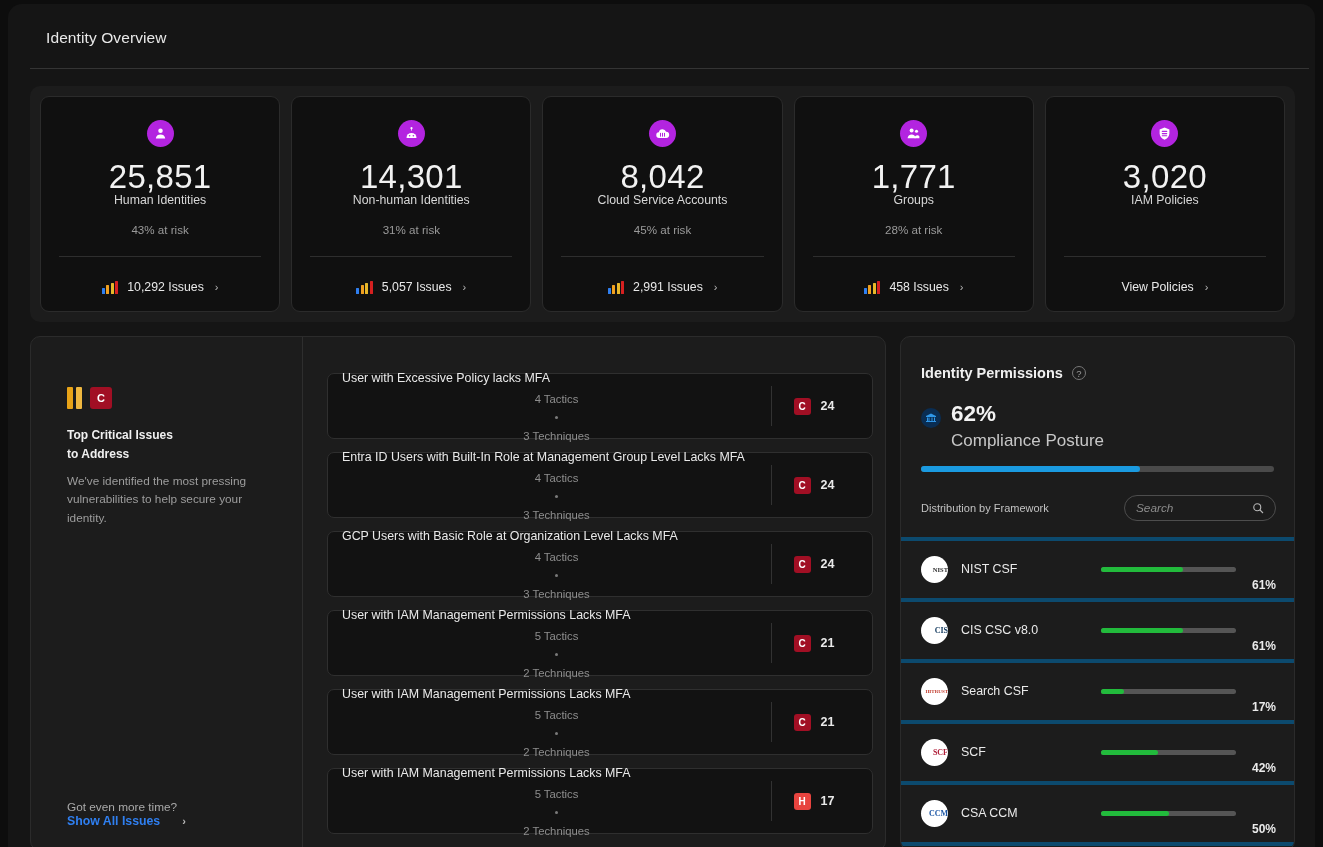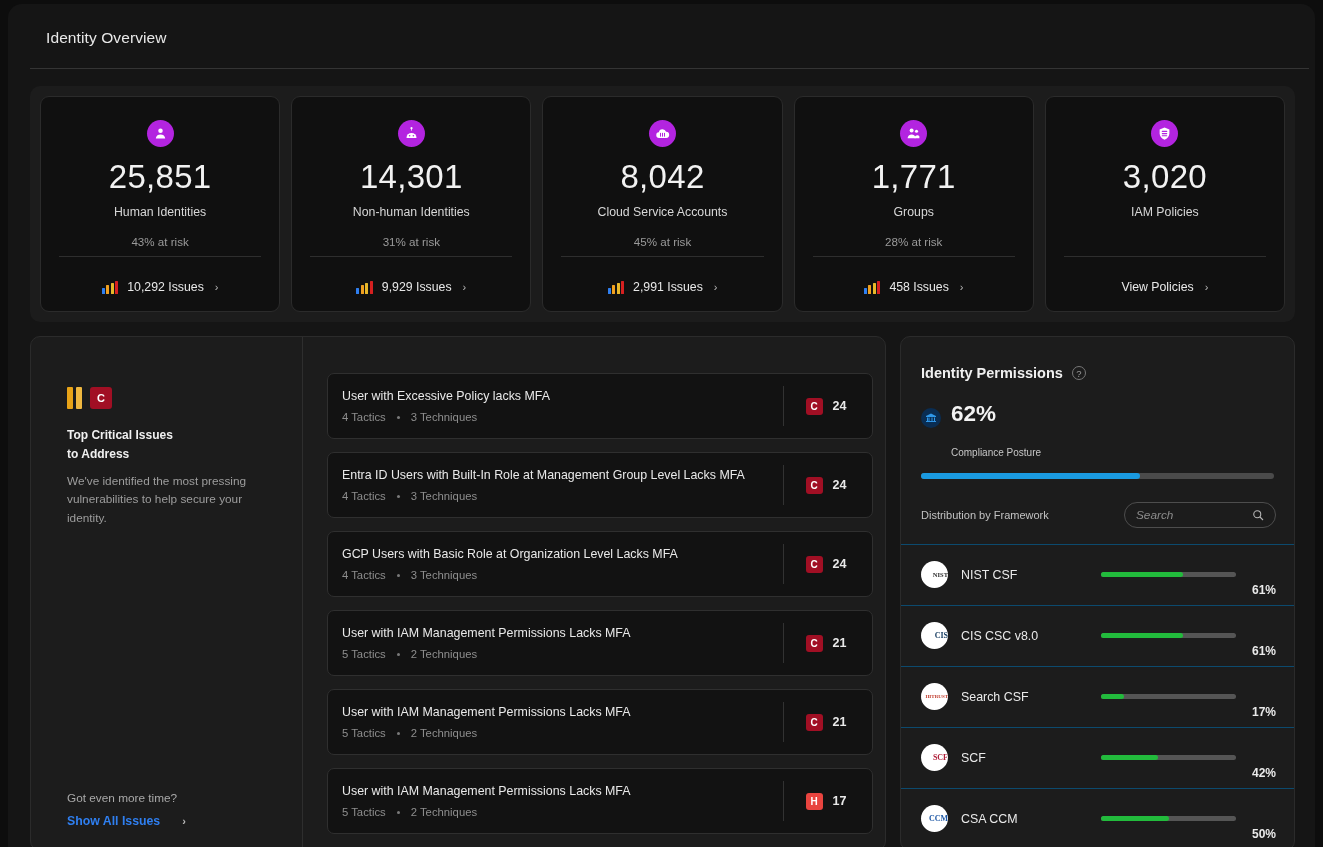--- a/index.html
+++ b/index.html
@@ -42,21 +42,21 @@
   .kpi-icon {
     width: 27px; height: 27px; border-radius: 50%;
     background: #b324e0;
     display: flex; align-items: center; justify-content: center;
   }
   .kpi-icon svg { width: 15px; height: 15px; fill: #fff; }
   .kpi-value {
     margin-top: 13px; font-size: 33px; font-weight: 400;
     color: #f2f2f2; letter-spacing: .3px; line-height: 1;
   }
-  .kpi-label { margin-top: 12px; font-size: 12.3px; color: #d7d7d7; }
+  .kpi-label { font-size: 12.3px; color: #d7d7d7; }
   .kpi-risk  { margin-top: 16px; font-size: 11.6px; color: #9a9a9a; }
   .kpi-rule {
     position: absolute; left: 18px; right: 18px; bottom: 54px;
     height: 1px; background: #2e2e2e;
   }
   .kpi-foot {
     position: absolute; bottom: 17px; left: 0; right: 0;
     display: flex; align-items: center; justify-content: center; gap: 9px;
     font-size: 12.3px; color: #e8e8e8; cursor: pointer;
   }
@@ -89,34 +89,34 @@
   .tci-title {
     margin-top: 17px; font-size: 12px; font-weight: 700;
     color: #f0f0f0; line-height: 1.55;
   }
   .tci-desc {
     margin-top: 9px; font-size: 11.8px; color: #9d9d9d; line-height: 1.55;
   }
   .tci-foot { position: absolute; left: 36px; bottom: 22px; }
   .tci-foot-q { font-size: 11.8px; color: #a9a9a9; }
   .tci-link {
-    margin-top: 9px; font-size: 12.3px; color: #2f7ff0;
+    font-size: 12.3px; color: #2f7ff0;
     font-weight: 700; cursor: pointer; display: flex; align-items: center; gap: 20px;
   }
   .issue-list { flex: 1; padding: 36px 12px 0 24px; overflow: hidden; }
   .issue-row {
     height: 66px; margin-bottom: 13px;
     background: #121212; border: 1px solid #2f2f2f; border-radius: 7px;
-    display: flex; align-items: center; padding: 0 4px 0 14px; cursor: pointer;
+    display: flex; align-items: center; padding: 0 16px 0 14px; cursor: pointer;
   }
   .issue-main { flex: 1; }
   .issue-title { font-size: 12.4px; color: #e9e9e9; }
   .issue-meta {
     margin-top: 8px; font-size: 11.3px; color: #8e8e8e;
-    display: flex; align-items: center; gap: 11px;
+    display: flex; align-items: center; gap: 11px; flex-direction: column;
   }
   .dot { width: 3px; height: 3px; border-radius: 50%; background: #7a7a7a; }
   .issue-sep { width: 1px; height: 40px; background: #323232; }
   .issue-score {
     width: 84px; display: flex; align-items: center;
     justify-content: center; gap: 10px;
   }
   .sev {
     width: 17px; height: 17px; border-radius: 3px;
     font-size: 10px; font-weight: 700; color: #fff;
@@ -140,41 +140,41 @@
     display: flex; align-items: center; justify-content: center; cursor: pointer;
   }
   .posture { padding: 21px 20px 0 20px; display: flex; align-items: flex-start; gap: 10px; }
   .bank {
     width: 20px; height: 20px; border-radius: 50%;
     background: #0a2d52; display: flex; align-items: center; justify-content: center;
     margin-top: 6px;
   }
   .bank svg { width: 12px; height: 12px; fill: #2f97e8; }
   .posture-pct { font-size: 22.5px; font-weight: 700; color: #f3f3f3; line-height: 1.1; }
-  .posture-lbl { margin-top: 20px; font-size: 10px; color: #c7c7c7; }
+  .posture-lbl { margin-top: 4px; font-size: 17px; color: #c7c7c7; }
   .posture-track {
     margin: 15px 20px 0 20px; height: 6px; border-radius: 3px; background: #4a4a4a;
   }
   .posture-fill { height: 100%; border-radius: 3px; background: #1a9ae0; }
   .dist-row {
     margin-top: 23px; padding: 0 18px 0 20px;
     display: flex; align-items: center; justify-content: space-between;
   }
   .dist-lbl { font-size: 11px; color: #c2c2c2; }
   .search-box {
     width: 152px; height: 26px; border: 1px solid #4d4d4d; border-radius: 13px;
     display: flex; align-items: center; padding: 0 11px; gap: 6px; cursor: text;
   }
   .search-ph {
     flex: 1; font-size: 11.8px; color: #8c8c8c; font-style: italic;
   }
   .fw-list { margin-top: 16px; }
   .fw-row {
     height: 61px; display: flex; align-items: center;
-    padding: 0 18px 0 20px; border-top: 1px solid #0c4a6e; cursor: pointer;
+    padding: 0 18px 0 20px; border-top: 4px solid #0c4a6e; cursor: pointer;
   }
   .fw-logo {
     width: 27px; height: 27px; border-radius: 50%; background: #fff;
     display: flex; align-items: center; justify-content: flex-end;
     font-size: 8px; font-weight: 700; flex-shrink: 0; overflow: hidden;
   }
   .fw-name { margin-left: 13px; font-size: 12.4px; color: #eaeaea; flex: 1; }
   .fw-track {
     width: 135px; height: 5px; border-radius: 2.5px; background: #555; flex-shrink: 0;
   }
@@ -230,21 +230,21 @@
         <div class="kpi-label">Non-human Identities</div>
         <div class="kpi-risk">31% at risk</div>
         <div class="kpi-rule"></div>
         <div class="kpi-foot">
           <span class="bars">
             <i style="background: rgb(47, 127, 240); height: 6px;"></i>
             <i style="background: rgb(240, 160, 32); height: 9px;"></i>
             <i style="background: rgb(232, 184, 42); height: 11px;"></i>
             <i style="background: rgb(214, 32, 32); height: 13px;"></i>
           </span>
-          <span>9,929 Issues</span>
+          <span>5,057 Issues</span>
           <span class="chev">›</span>
         </div>
       </div>
       <div class="kpi-card">
         <div class="kpi-icon">
           <svg viewBox="0 0 24 24">
             <path d="M6.5 19a4.5 4.5 0 0 1-.4-8.98A6 6 0 0 1 17.7 9.3 4.2 4.2 0 0 1 18 19z"></path>
             <rect x="8" y="11" width="1.6" height="6" fill="#b324e0"></rect>
             <rect x="11.2" y="11" width="1.6" height="6" fill="#b324e0"></rect>
             <rect x="14.4" y="11" width="1.6" height="6" fill="#b324e0"></rect>

